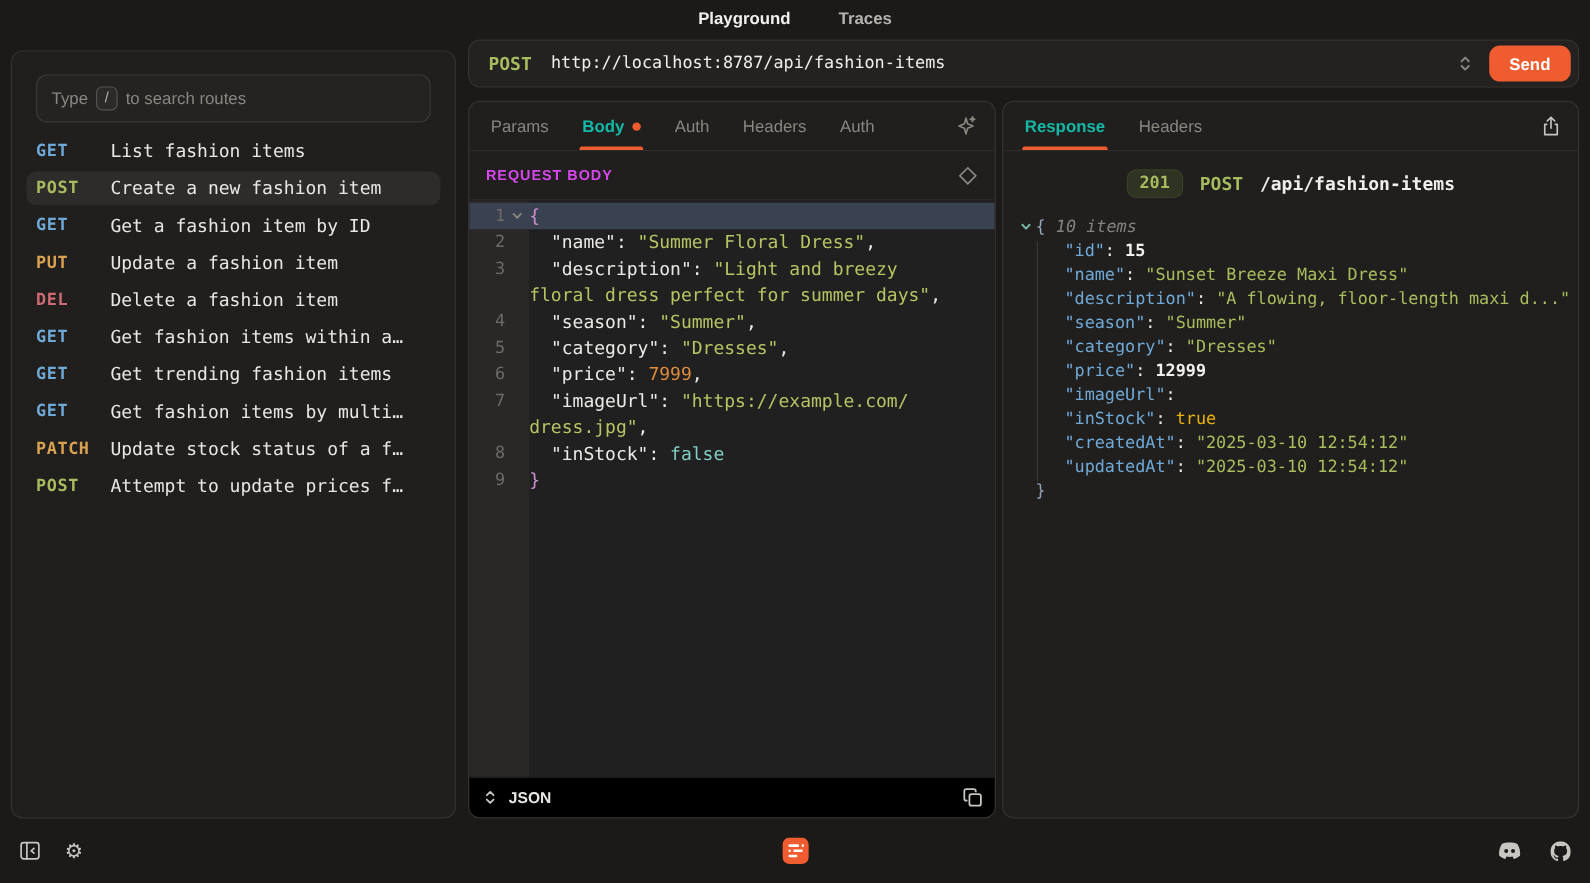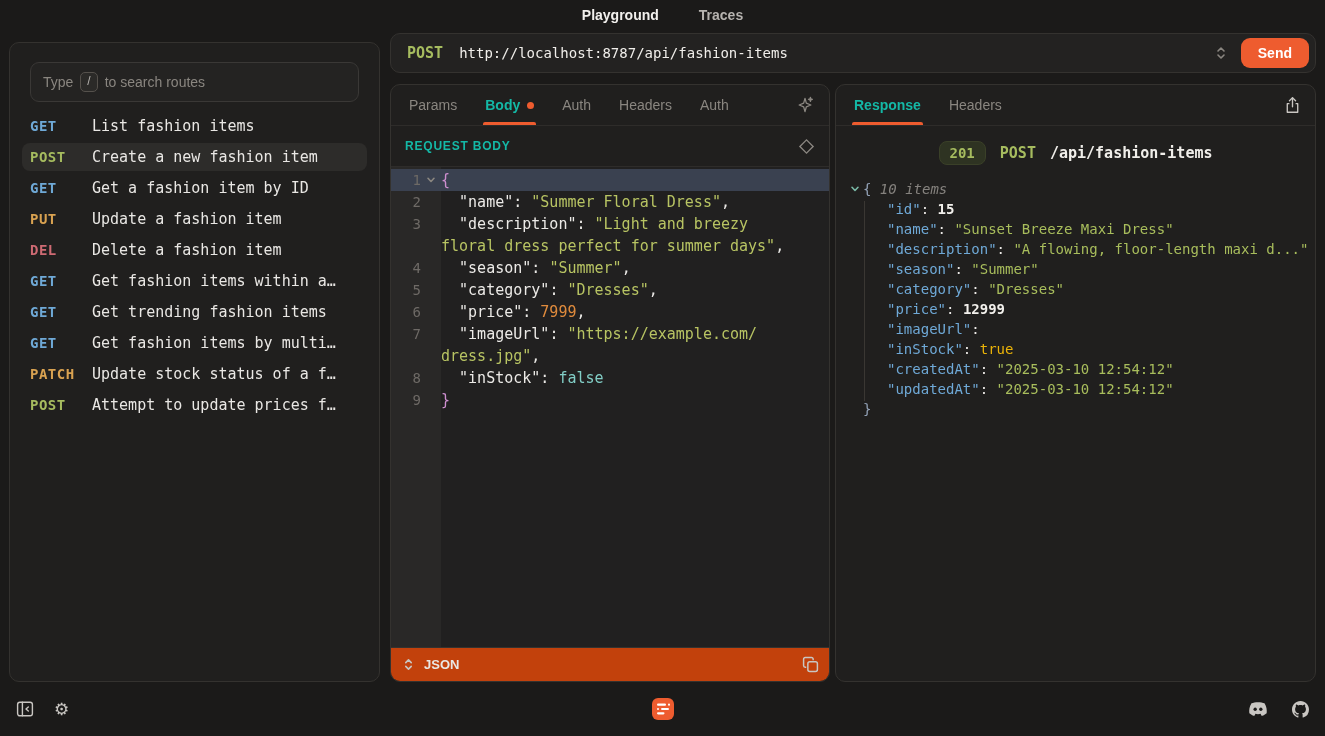--- a/index.html
+++ b/index.html
@@ -52,34 +52,34 @@
   .tab.active { color:#14b8a6; font-weight:bold; }
   .tab.active::after { content:""; position:absolute; left:12px; right:12px; bottom:0; height:3px;
     background:var(--accent); border-radius:2px 2px 0 0; }
   .tab .dot { width:7px; height:7px; border-radius:50%; background:var(--accent); }
   .tab-row .spacer { flex:1; }
   .icon-btn { display:flex; align-items:center; justify-content:center; padding:0 10px; cursor:pointer; }
 
   
   .body-header { height:41px; flex:0 0 41px; display:flex; align-items:center; padding:0 14px;
     border-bottom:1px solid #2e2c2a; }
-  .body-header .hlabel { font-size:12px; letter-spacing:0.8px; color:#14b8a6; font-weight:600; flex:1; }
+  .body-header .hlabel { font-size:12px; letter-spacing:0.8px; color:#d946ef; font-weight:600; flex:1; }
   .editor { position:relative; flex:1; background:#212020; overflow:hidden; }
   .gutter-strip { position:absolute; left:0; top:0; bottom:0; width:50px; background:#292827; }
   .ed-lines { position:relative; padding-top:2px; }
   .ed-row { display:flex; line-height:22px; }
   .ed-row.active { background:#3a4150; }
   .ed-row .gut { width:30px; flex:0 0 30px; text-align:right; color:#6e6a66; font-size:14px;
     font-family:"DejaVu Sans Mono","Liberation Mono",monospace; }
   .ed-row .fold { width:20px; flex:0 0 20px; display:flex; align-items:center; justify-content:center; color:#8a8680; }
   .ed-row .code { flex:1; white-space:pre-wrap; font-family:"DejaVu Sans Mono","Liberation Mono",monospace;
     font-size:15px; }
   .tk-brace { color:#cf8fd0; } .tk-key { color:#eceae7; } .tk-pun { color:#eceae7; }
   .tk-str { color:#b8c463; } .tk-num { color:#e08b3d; } .tk-bool { color:#82cec6; }
-  .ed-footer { flex:0 0 34px; display:flex; align-items:center; background:#c2410c; border-top:1px solid #34322f;
+  .ed-footer { flex:0 0 34px; display:flex; align-items:center; background:#000000; border-top:1px solid #34322f;
     padding:0 10px; gap:8px; }
   .ed-footer .fmt { font-size:13px; font-weight:bold; color:#e9e7e4; }
   .ed-footer .spacer { flex:1; }
 
   
   .status-row { display:flex; align-items:center; margin:15px 16px 10px 16px; gap:14px;justify-content:center; }
   .status-badge { font-family:"DejaVu Sans Mono","Liberation Mono",monospace; font-size:14px; font-weight:bold;
     color:var(--post); background:#2e3322; border:1px solid #3a4028; padding:3px 10px; border-radius:8px; }
   .status-method { font-family:"DejaVu Sans Mono","Liberation Mono",monospace; font-size:15px; font-weight:bold;
     color:var(--post); }

